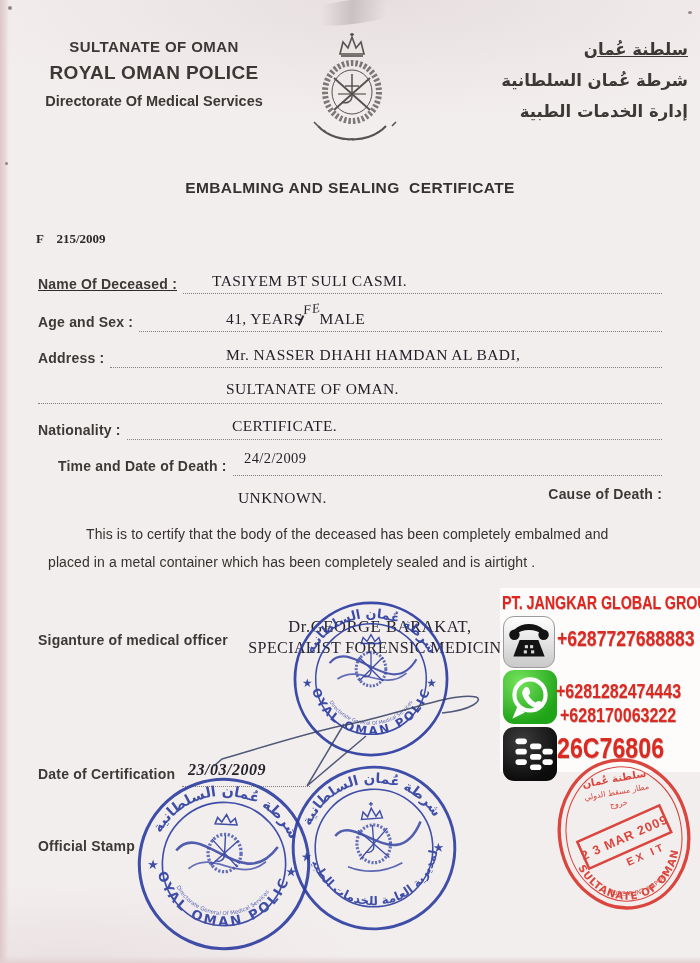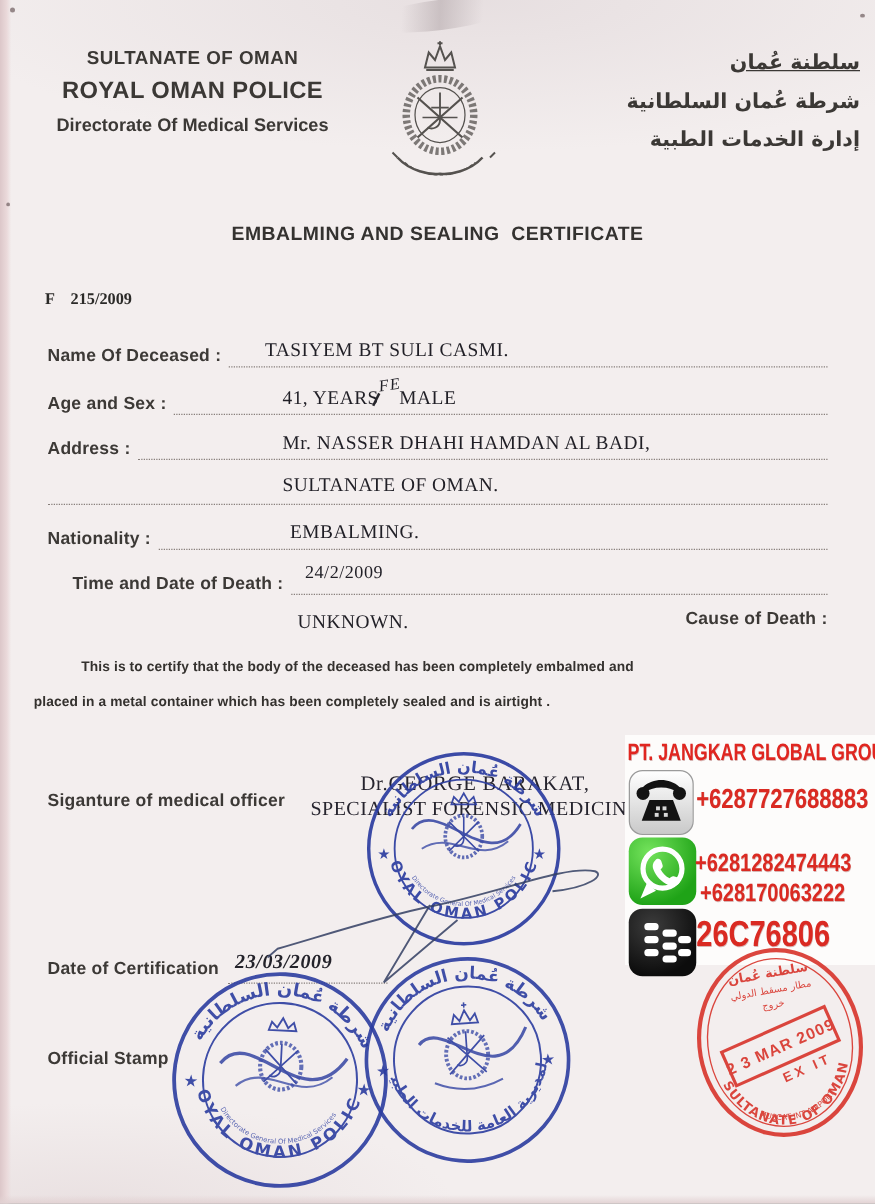--- a/index.html
+++ b/index.html
@@ -38,21 +38,21 @@
   .row{position:absolute;left:38px;right:38px;display:flex;align-items:flex-end;}
   .lbl{font-weight:600;font-size:14px;color:#3c3936;letter-spacing:.2px;white-space:nowrap;padding-bottom:2px;}
   .dots{flex:1;border-bottom:1.5px dotted #867e7a;margin-left:6px;}
   .typed{position:absolute;font-family:"Liberation Serif",serif;font-size:15.5px;
     letter-spacing:.4px;color:#201f26;white-space:nowrap;}
   .fe{display:inline-block;position:relative;top:-11px;font-style:italic;font-size:13px;
     transform:rotate(-8deg);letter-spacing:1px;margin:0 -1px 0 1px;}
   .caret-mark{display:inline-block;width:1.5px;height:11px;background:#27262c;
     transform:rotate(26deg);position:relative;top:2px;margin:0 0 0 -3px;}
 
-  .para{position:absolute;left:27px;right:40px;top:520px;font-size:11px;font-weight:bold;
+  .para{position:absolute;left:48px;right:40px;top:520px;font-size:14px;font-weight:normal;
     color:#34312e;line-height:28px;letter-spacing:.1px;}
   .para .ind{text-indent:38px;}
 
   .sig-label{position:absolute;left:38px;top:632px;}
   .doctor{position:absolute;left:235px;top:617px;width:290px;text-align:center;z-index:3;
     font-family:"Liberation Serif",serif;color:#26242e;}
   .doctor .dn{font-size:16.5px;letter-spacing:.6px;}
   .doctor .dt{font-size:16px;letter-spacing:.4px;margin-top:2px;}
 
   .cert-label{position:absolute;left:38px;top:766px;}
@@ -116,21 +116,21 @@
 
   <div class="hdr-right">
     <div class="l1">سلطنة عُمان</div>
     <div>شرطة عُمان السلطانية</div>
     <div>إدارة الخدمات الطبية</div>
   </div>
 
   <div class="doc-title">EMBALMING AND SEALING  CERTIFICATE</div>
   <div class="ref">F    215/2009</div>
 
-  <div class="row" style="top:268px;height:26px;">
+  <div class="row" style="top:268px;height:26px;text-decoration:underline;">
     <span class="lbl">Name Of Deceased :</span>
     <span class="dots"></span>
     <span class="typed" style="left:174px;bottom:4px;">TASIYEM BT SULI CASMI.</span>
   </div>
 
   <div class="row" style="top:306px;height:26px;">
     <span class="lbl">Age and Sex :</span>
     <span class="dots"></span>
     <span class="typed" style="left:188px;bottom:4px;"><span>41, YEARS</span><span class="caret-mark"></span><span class="fe">FE</span><span>MALE</span></span>
   </div>
@@ -141,21 +141,21 @@
   </div>
   <div class="row" style="top:342px;height:26px;">
     <span class="lbl">Address :</span>
     <span class="dots"></span>
     <span class="typed" style="left:188px;bottom:4px;">Mr. NASSER DHAHI HAMDAN AL BADI,</span>
   </div>
 
   <div class="row" style="top:414px;height:26px;">
     <span class="lbl">Nationality :</span>
     <span class="dots"></span>
-    <span class="typed" style="left:194px;bottom:5px;">EMBALMING.</span>
+    <span class="typed" style="left:194px;bottom:5px;">CERTIFICATE.</span>
   </div>
 
   <div class="row" style="top:450px;height:26px;margin-left:20px;">
     <span class="lbl">Time and Date of Death :</span>
     <span class="dots"></span>
     <span class="typed" style="left:186px;bottom:9px;font-size:14.5px;">24/2/2009</span>
   </div>
 
   <div class="row" style="top:486px;height:26px;flex-direction:column;">
     <span class="lbl">Cause of Death :</span>

